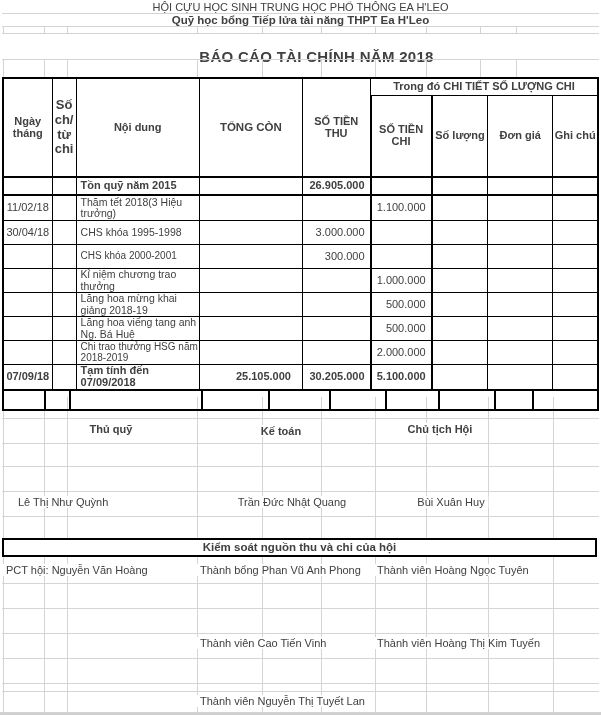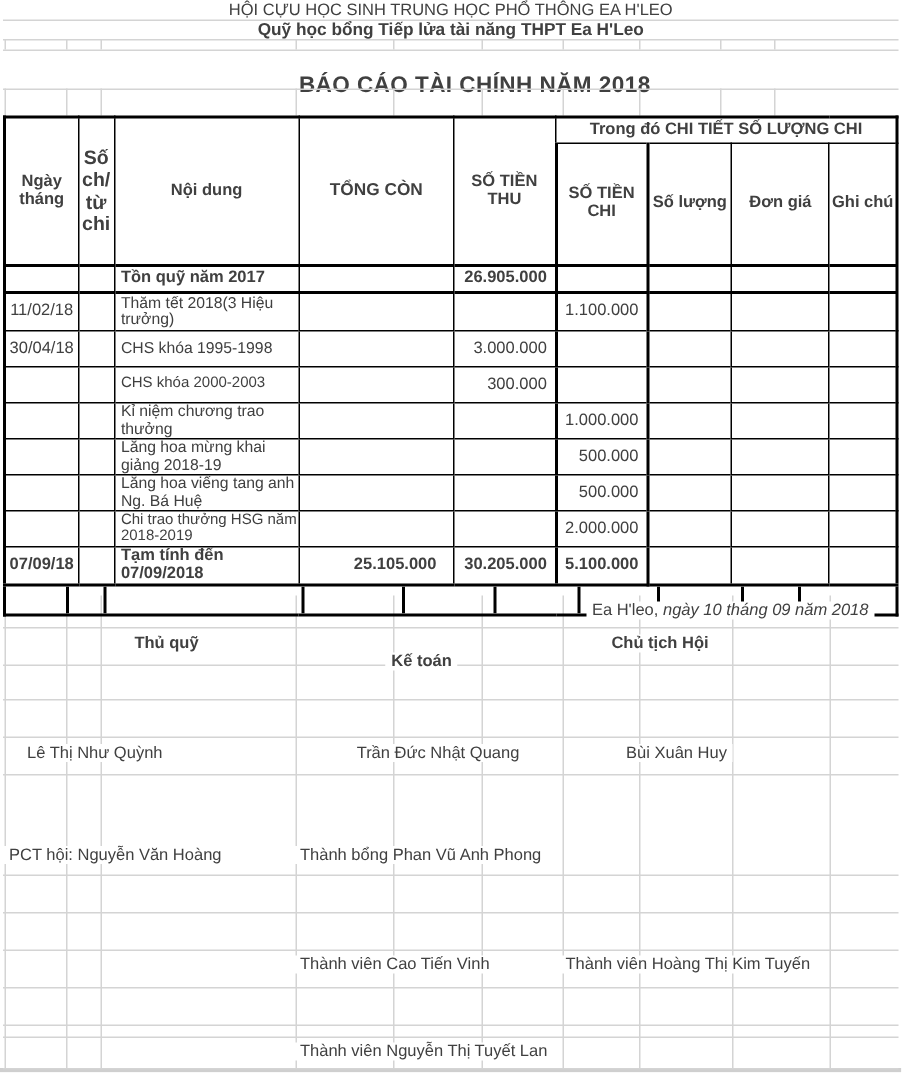--- a/index.html
+++ b/index.html
@@ -130,21 +130,21 @@
       <tr class="row-h2">
         <th class="hdr-bottom col-expense">SỐ TIỀN CHI</th>
         <th class="hdr-bottom">Số lượng</th>
         <th class="hdr-bottom">Đơn giá</th>
         <th class="hdr-bottom">Ghi chú</th>
       </tr>
 
       <tr class="r-first">
         <td class="c-date"></td>
         <td></td>
-        <td class="c-content">Tồn quỹ năm 2017</td>
+        <td class="c-content">Tồn quỹ năm 2015</td>
         <td class="c-num c-balance"></td>
         <td class="c-num">26.905.000</td>
         <td class="c-num col-expense"></td>
         <td></td>
             <td></td>
             <td></td>
       </tr>
       <tr class="r-dot r-tall">
         <td class="c-date">11/02/18</td>
         <td></td>
@@ -163,21 +163,21 @@
         <td class="c-num c-balance"></td>
         <td class="c-num">3.000.000</td>
         <td class="c-num col-expense"></td>
         <td></td>
             <td></td>
             <td></td>
       </tr>
       <tr class="r-dot">
         <td class="c-date"></td>
         <td></td>
-        <td class="c-content" style="font-size:10px">CHS khóa 2000-2003</td>
+        <td class="c-content" style="font-size:10px">CHS khóa 2000-2001</td>
         <td class="c-num c-balance"></td>
         <td class="c-num">300.000</td>
         <td class="c-num col-expense"></td>
         <td></td>
             <td></td>
             <td></td>
       </tr>
       <tr class="r-dot">
         <td class="c-date"></td>
         <td></td>
@@ -246,36 +246,34 @@
             <div style="width:54px"></div>
             <div style="width:36px"></div>
             <div style="flex:1;border-right:none"></div>
           </div>
         </td>
       </tr>
     </tbody>
       </table>
   </div>
 
-  <div class="btxt" style="top:401px;right:18px;">
-    <span>Ea H'leo,</span>
-    <i>ngày 10 tháng 09 năm 2018</i>
-  </div>
 
   <div class="btxt cspan bold" style="top:423px;left:111px;">Thủ quỹ</div>
-  <div class="btxt cspan bold" style="top:435px;left:281px;">Kế toán</div>
+  <div class="btxt cspan bold" style="top:425px;left:281px;">Kế toán</div>
   <div class="btxt cspan bold" style="top:423px;left:440px;">Chủ tịch Hội</div>
 
   <div class="btxt" style="top:496px;left:14px;text-align:right;">Lê Thị Như Quỳnh</div>
   <div class="btxt cspan" style="top:496px;left:292px;">Trần Đức Nhật Quang</div>
   <div class="btxt cspan" style="top:496px;left:451px;">Bùi Xuân Huy</div>
 
+  <div class="auditbox">Kiểm soát nguồn thu và chi của hội</div>
 
   <div class="btxt" style="top:564px;left:2px;">PCT hội: Nguyễn Văn Hoàng</div>
   <div class="btxt" style="top:564px;left:196px;">Thành bổng Phan Vũ Anh Phong</div>
+  <div class="btxt" style="top:564px;left:373px;">Thành viên Hoàng Ngọc Tuyên</div>
 
   <div class="btxt" style="top:637px;left:196px;">Thành viên Cao Tiến Vinh</div>
   <div class="btxt" style="top:637px;left:373px;">Thành viên Hoàng Thị Kim Tuyến</div>
 
   <div class="btxt" style="top:695px;left:18px;margin-top:44px;">PCT hội Quách Thị Hoa</div>
   <div class="btxt" style="top:695px;left:196px;">Thành viên Nguyễn Thị Tuyết Lan</div>
 
   <div class="graybar"></div>
 </div>
 

